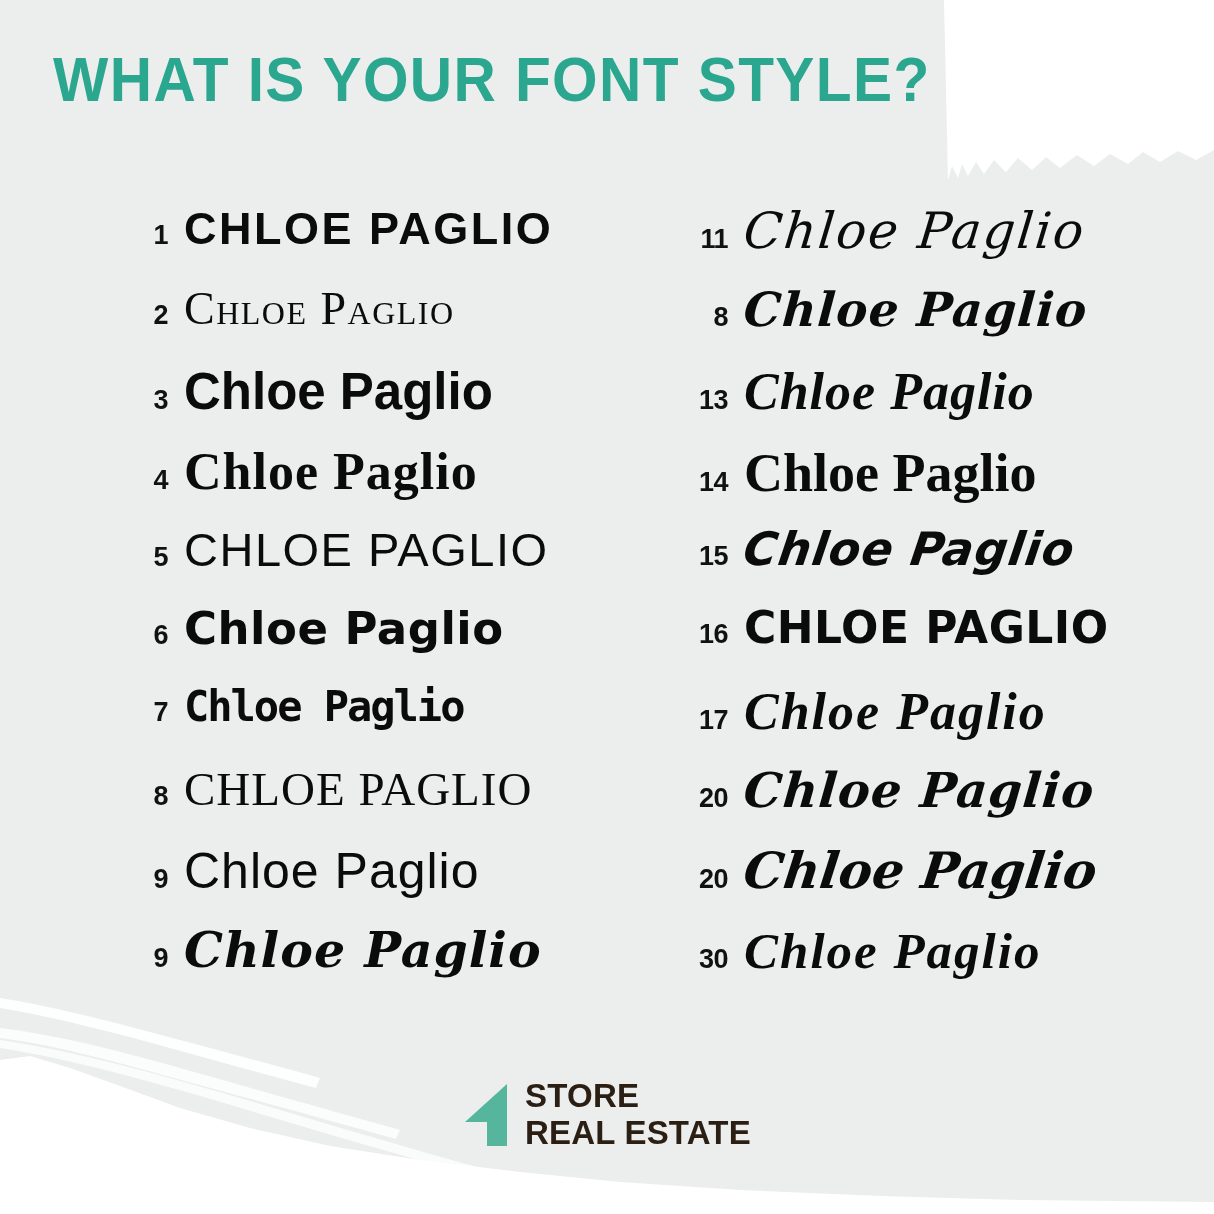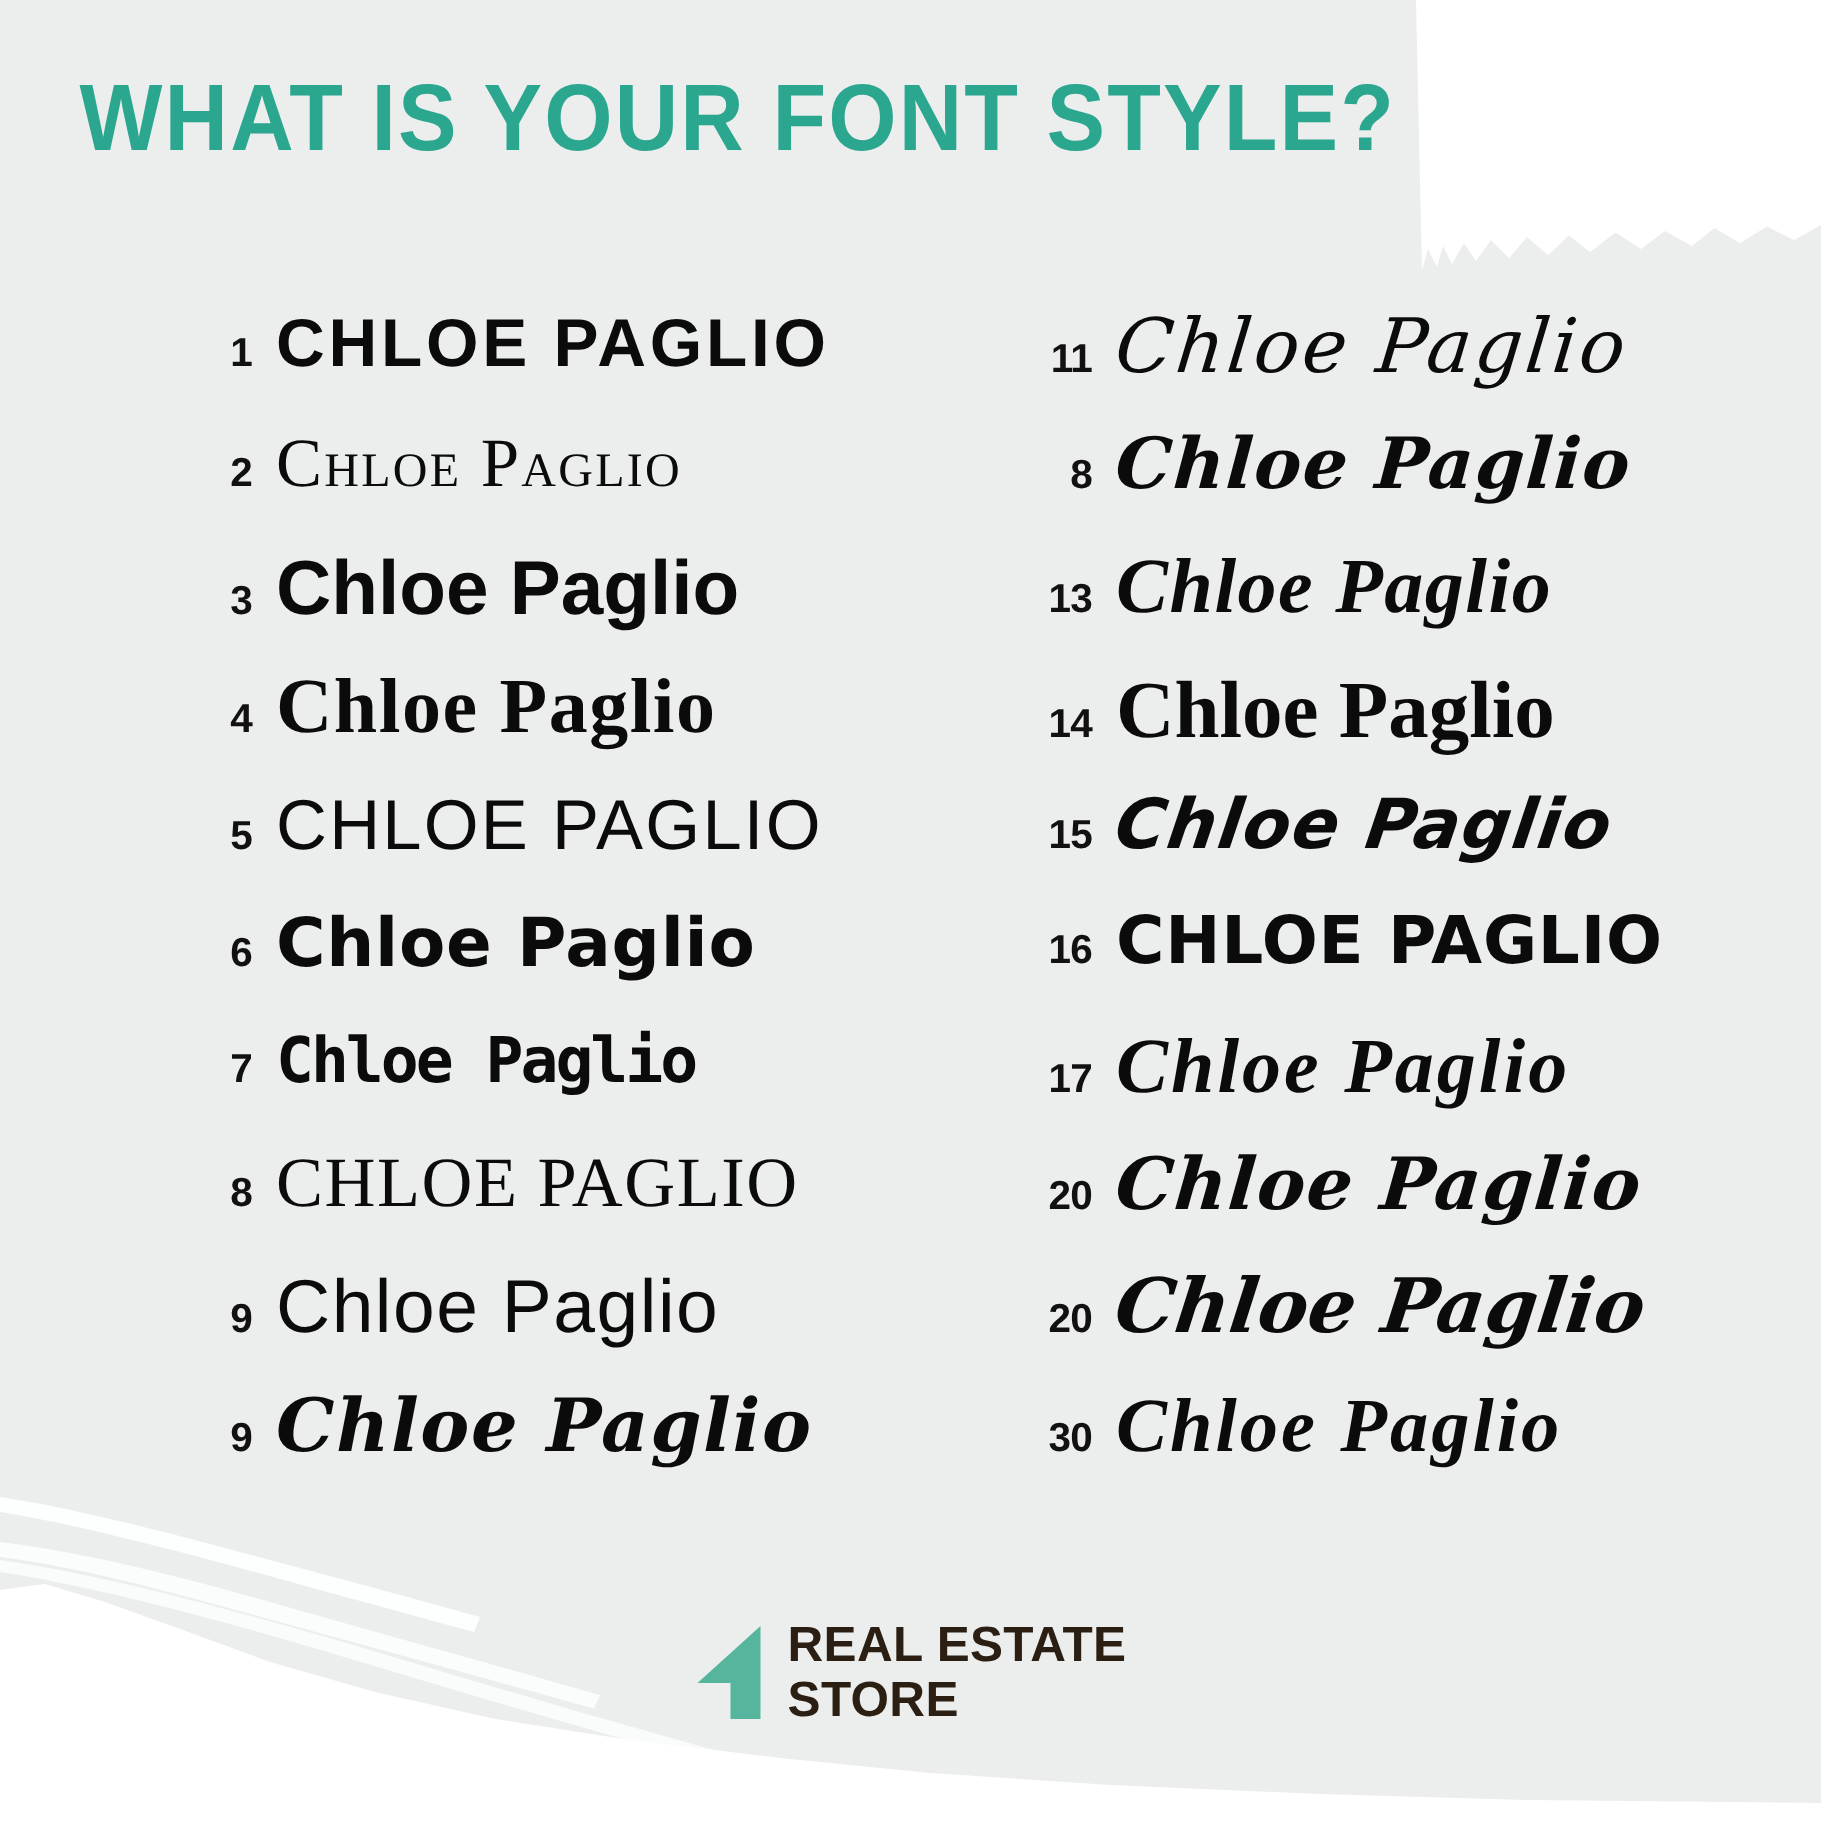--- a/index.html
+++ b/index.html
@@ -258,17 +258,17 @@
   </div>
 
 </div>
 
 <div class="logo">
   <div class="logo-inner">
     <svg class="logo-mark" viewBox="0 0 48 66" xmlns="http://www.w3.org/2000/svg">
       <path d="M44,2 L44,64 L24,64 L24,40 L2,40 Z" fill="#56B69D"></path>
     </svg>
     <div class="logo-text">
+      <span class="logo-line">STORE</span>
       <span class="logo-line">REAL ESTATE</span>
-      <span class="logo-line">STORE</span>
     </div>
   </div>
 </div>
 
 </body></html>

